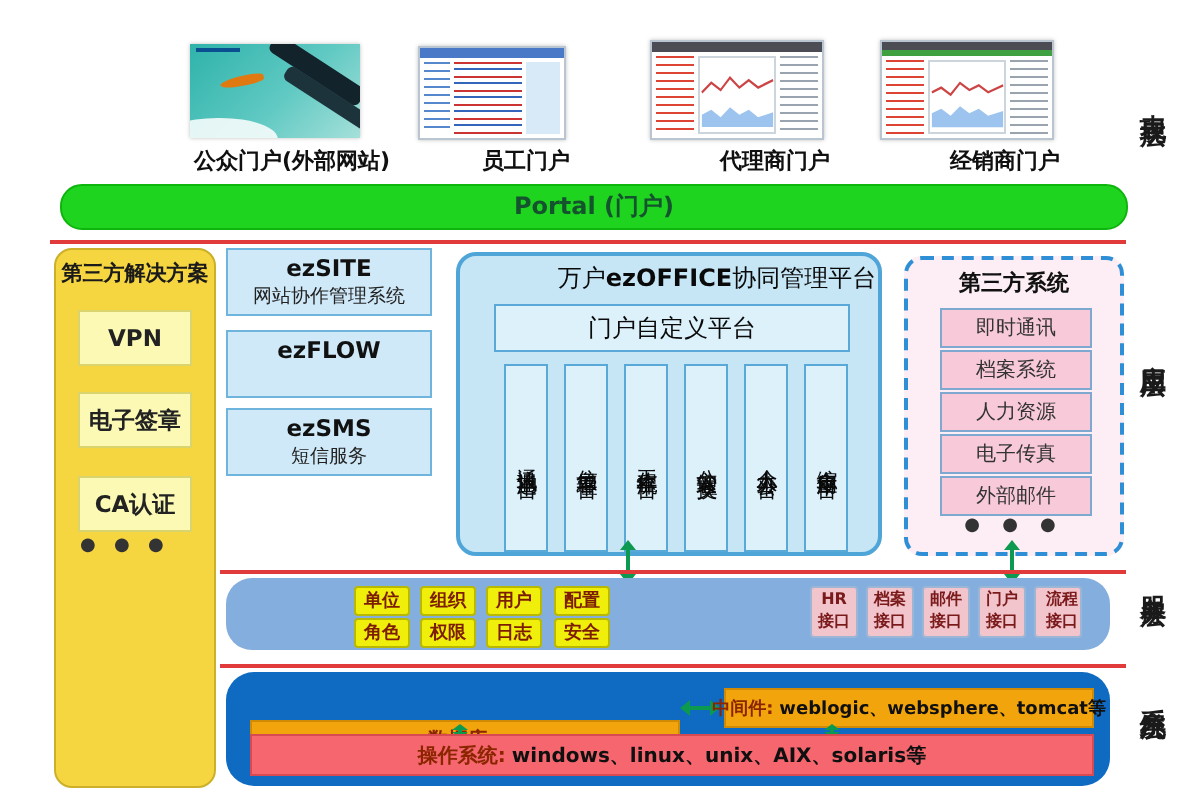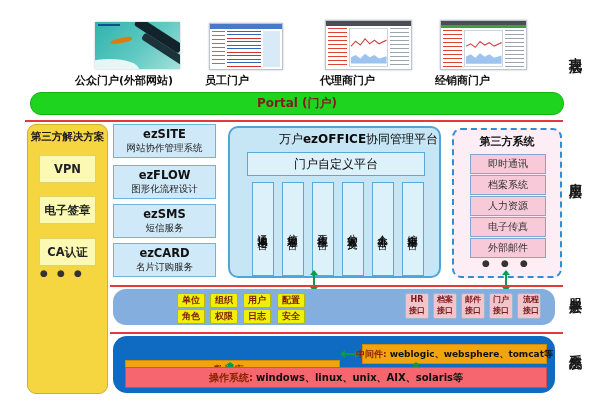--- a/index.html
+++ b/index.html
@@ -18,26 +18,26 @@
   .page-head.dark{background:#4c4c55;}
   .page-head.green{height:3px;background:#3fa03f;}
   .page-body{display:flex;gap:2px;padding:2px;height:calc(100% - 9px);}
   .col{flex:1;}
   .lines-blue{background:repeating-linear-gradient(180deg,#5588cc 0,#5588cc 1px,transparent 1px,transparent 4px);}
   .lines-red{background:repeating-linear-gradient(180deg,#dd4433 0,#dd4433 1px,transparent 1px,transparent 4px);}
   .lines-mix{background:repeating-linear-gradient(180deg,#cc3333 0,#cc3333 1px,transparent 1px,transparent 3px,#3366bb 3px,#3366bb 4px,transparent 4px,transparent 7px);}
   .lines-gray{background:repeating-linear-gradient(180deg,#9aa4ae 0,#9aa4ae 1px,transparent 1px,transparent 4px);}
   .panel-blue{background:#d8e9f8;}
   .chartcol{flex:1.6;border:1px solid #ccd4dc;background:#fff;}
-  .thumb-label{position:absolute;font-size:11px;font-weight:bold;color:#101010;text-align:left;white-space:nowrap;}
+  .thumb-label{position:absolute;font-size:11px;font-weight:bold;color:#101010;text-align:right;white-space:nowrap;}
 
   
   .portal-bar{position:absolute;left:30px;top:92px;width:532px;height:21px;background:#1fd41f;
               border:1px solid #0db50d;border-radius:11px;display:flex;align-items:center;justify-content:center;
-              font-size:12px;font-weight:bold;color:#7f1d1d;}
+              font-size:12px;font-weight:bold;color:#14532d;}
 
   
   .redline{position:absolute;height:0;border-top:2px solid #e03a3a;}
 
   
   .layer-label{position:absolute;writing-mode:vertical-rl;text-orientation:upright;
                font-size:13px;font-weight:bold;color:#1a1a1a;letter-spacing:2px;line-height:1;}
 
   
   .ycol{position:absolute;left:27px;top:124px;width:79px;height:268px;background:#f5d640;
@@ -166,29 +166,24 @@
     <div class="yitem" style="top:113px;">CA认证</div>
     <div class="ydots" style="top:143px;">● ● ●</div>
   </div>
 
   <div class="ezbox" style="top:124px;">
     <div class="ezname">ezSITE</div>
     <div class="ezdesc">网站协作管理系统</div>
   </div>
   <div class="ezbox" style="top:165px;">
     <div class="ezname">ezFLOW</div>
-    <div class="ezdesc">图形化流程设计</div>
   </div>
   <div class="ezbox" style="top:204px;">
     <div class="ezname">ezSMS</div>
     <div class="ezdesc">短信服务</div>
-  </div>
-  <div class="ezbox" style="top:243px;">
-    <div class="ezname">ezCARD</div>
-    <div class="ezdesc">名片订购服务</div>
   </div>
 
   <div class="platform">
     <div class="pf-title"><span>万户</span><b>ezOFFICE</b><span>协同管理平台</span></div>
     <div class="pf-portal">门户自定义平台</div>
     <div class="pill" style="left:22px;">通讯沟通平台</div>
     <div class="pill" style="left:52px;">信息管理平台</div>
     <div class="pill" style="left:82px;">工作流程平台</div>
     <div class="pill" style="left:112px;">公文管理交换</div>
     <div class="pill" style="left:142px;">个人办公平台</div>

